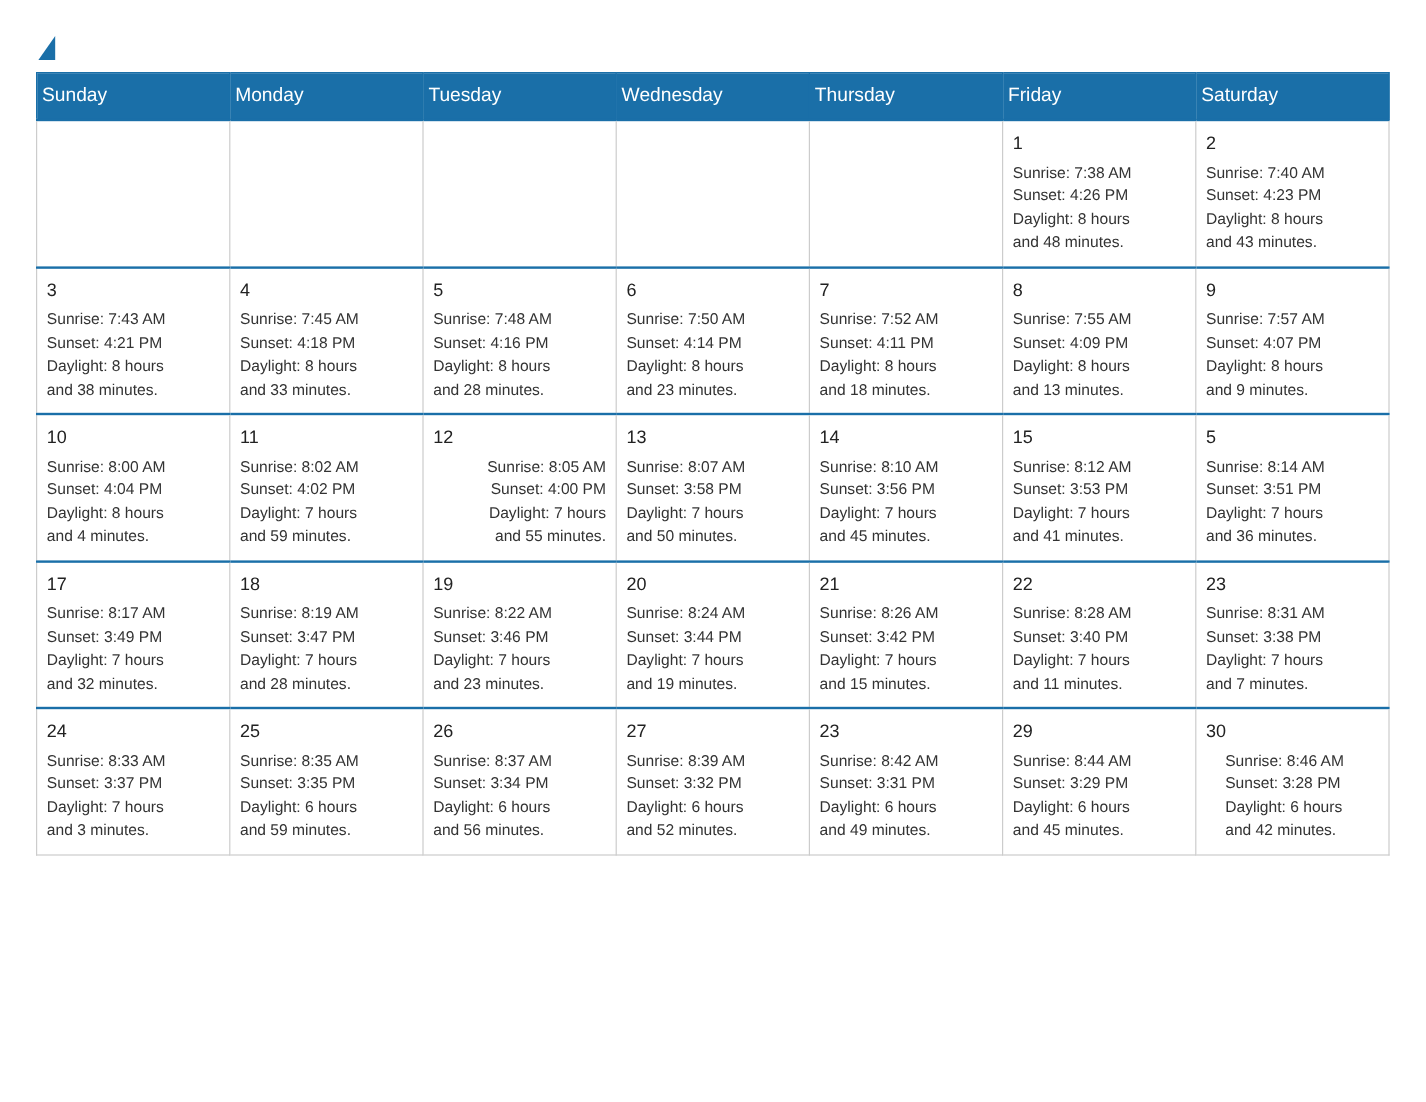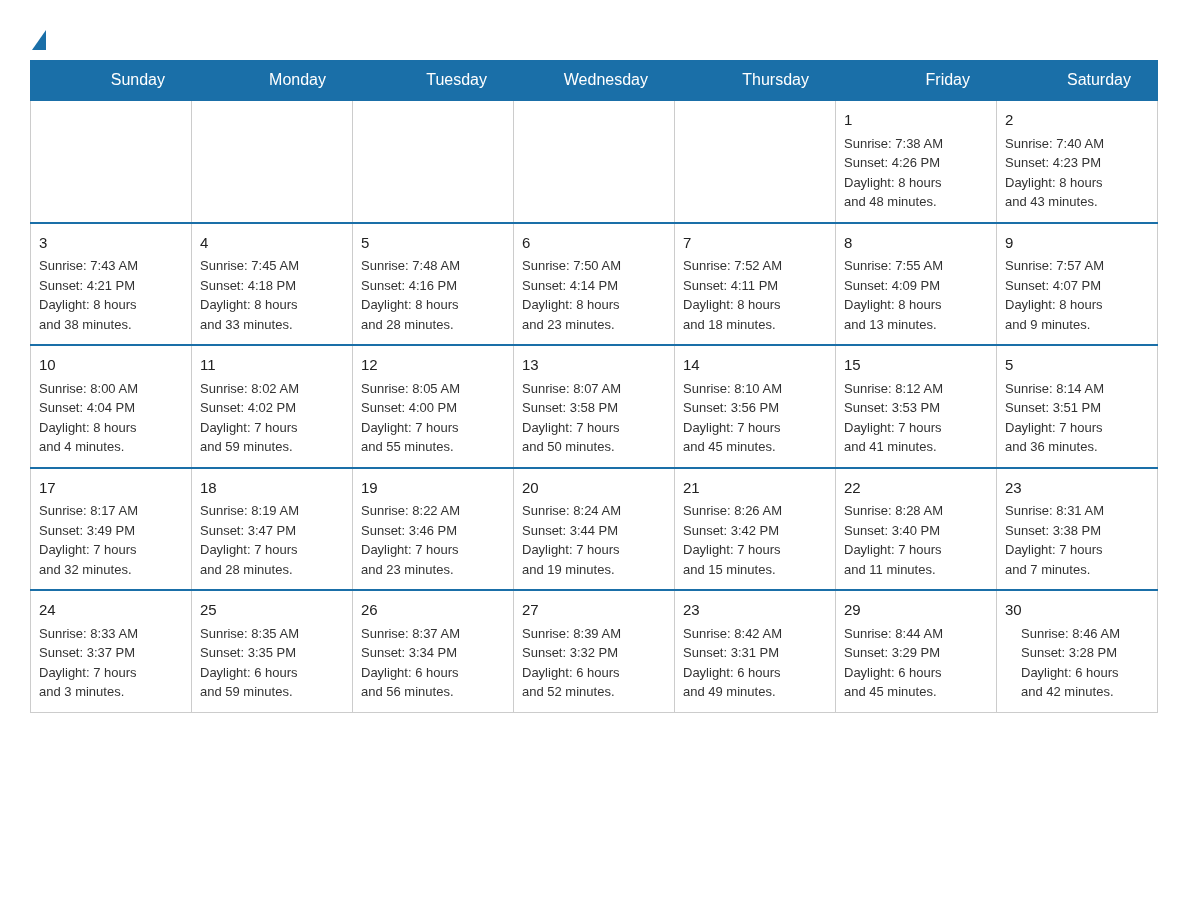--- a/index.html
+++ b/index.html
@@ -68,24 +68,24 @@
     }
     .calendar-table {
       width: 100%;
       border-collapse: collapse;
       margin-top: 10px;
       table-layout: fixed;
     }
     .calendar-table th {
       background-color: #1a6fa8;
       color: #fff;
-      padding: 10px 26px;
+      padding: 10px 4px;
       font-size: 16px;
       font-weight: normal;
-      text-align: right;
+      text-align: left;
       border: 1px solid #1a6fa8;
     }
     .calendar-table td {
       vertical-align: top;
       padding: 8px 8px 10px 8px;
       border: 1px solid #ccc;
       border-top: 2px solid #1a6fa8;
       font-size: 13px;
       line-height: 1.5;
       height: 110px;
@@ -222,21 +222,21 @@
         </td>
         <td>
           <div class="day-number">11</div>
           <div class="day-info" style="white-space: pre-line;">Sunrise: 8:02 AM
 Sunset: 4:02 PM
 Daylight: 7 hours
 and 59 minutes.</div>
         </td>
         <td>
           <div class="day-number">12</div>
-          <div class="day-info" style="white-space: pre-line;">Sunrise: 8:05 AM
+          <div class="day-info" style="white-space: pre-line; text-align: right;">Sunrise: 8:05 AM
 Sunset: 4:00 PM
 Daylight: 7 hours
 and 55 minutes.</div>
         </td>
         <td>
           <div class="day-number">13</div>
           <div class="day-info" style="white-space: pre-line;">Sunrise: 8:07 AM
 Sunset: 3:58 PM
 Daylight: 7 hours
 and 50 minutes.</div>

